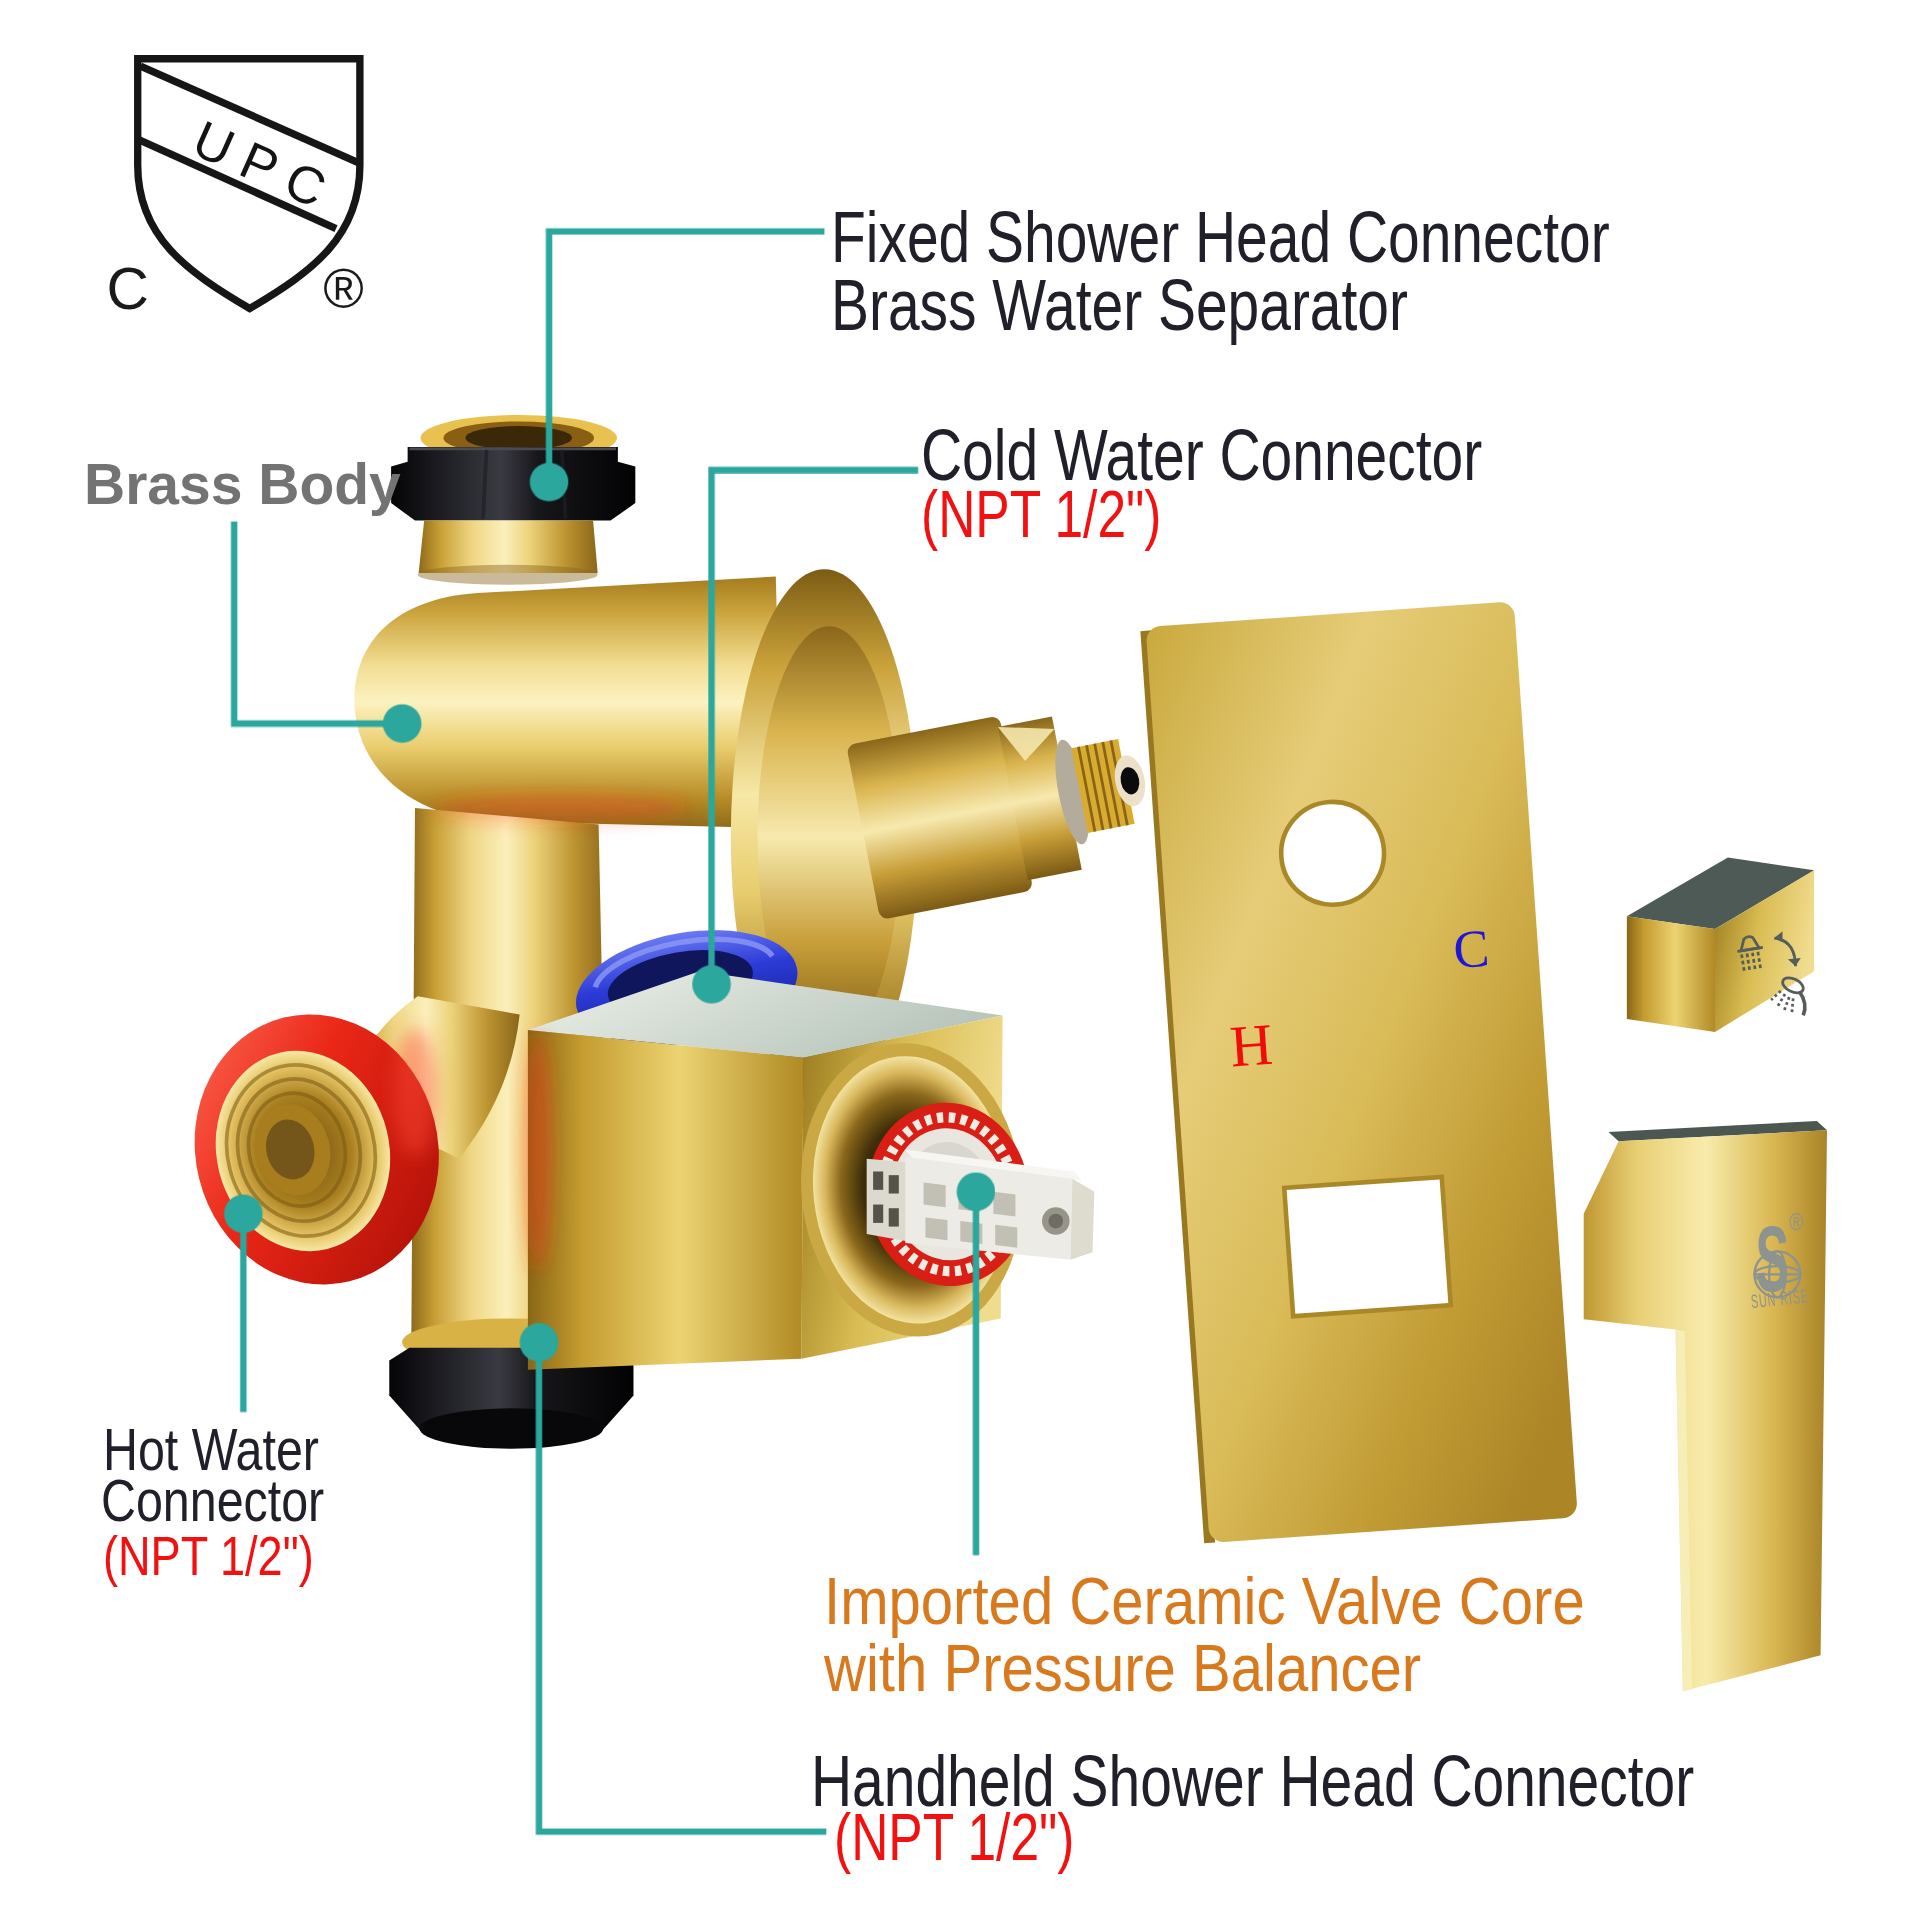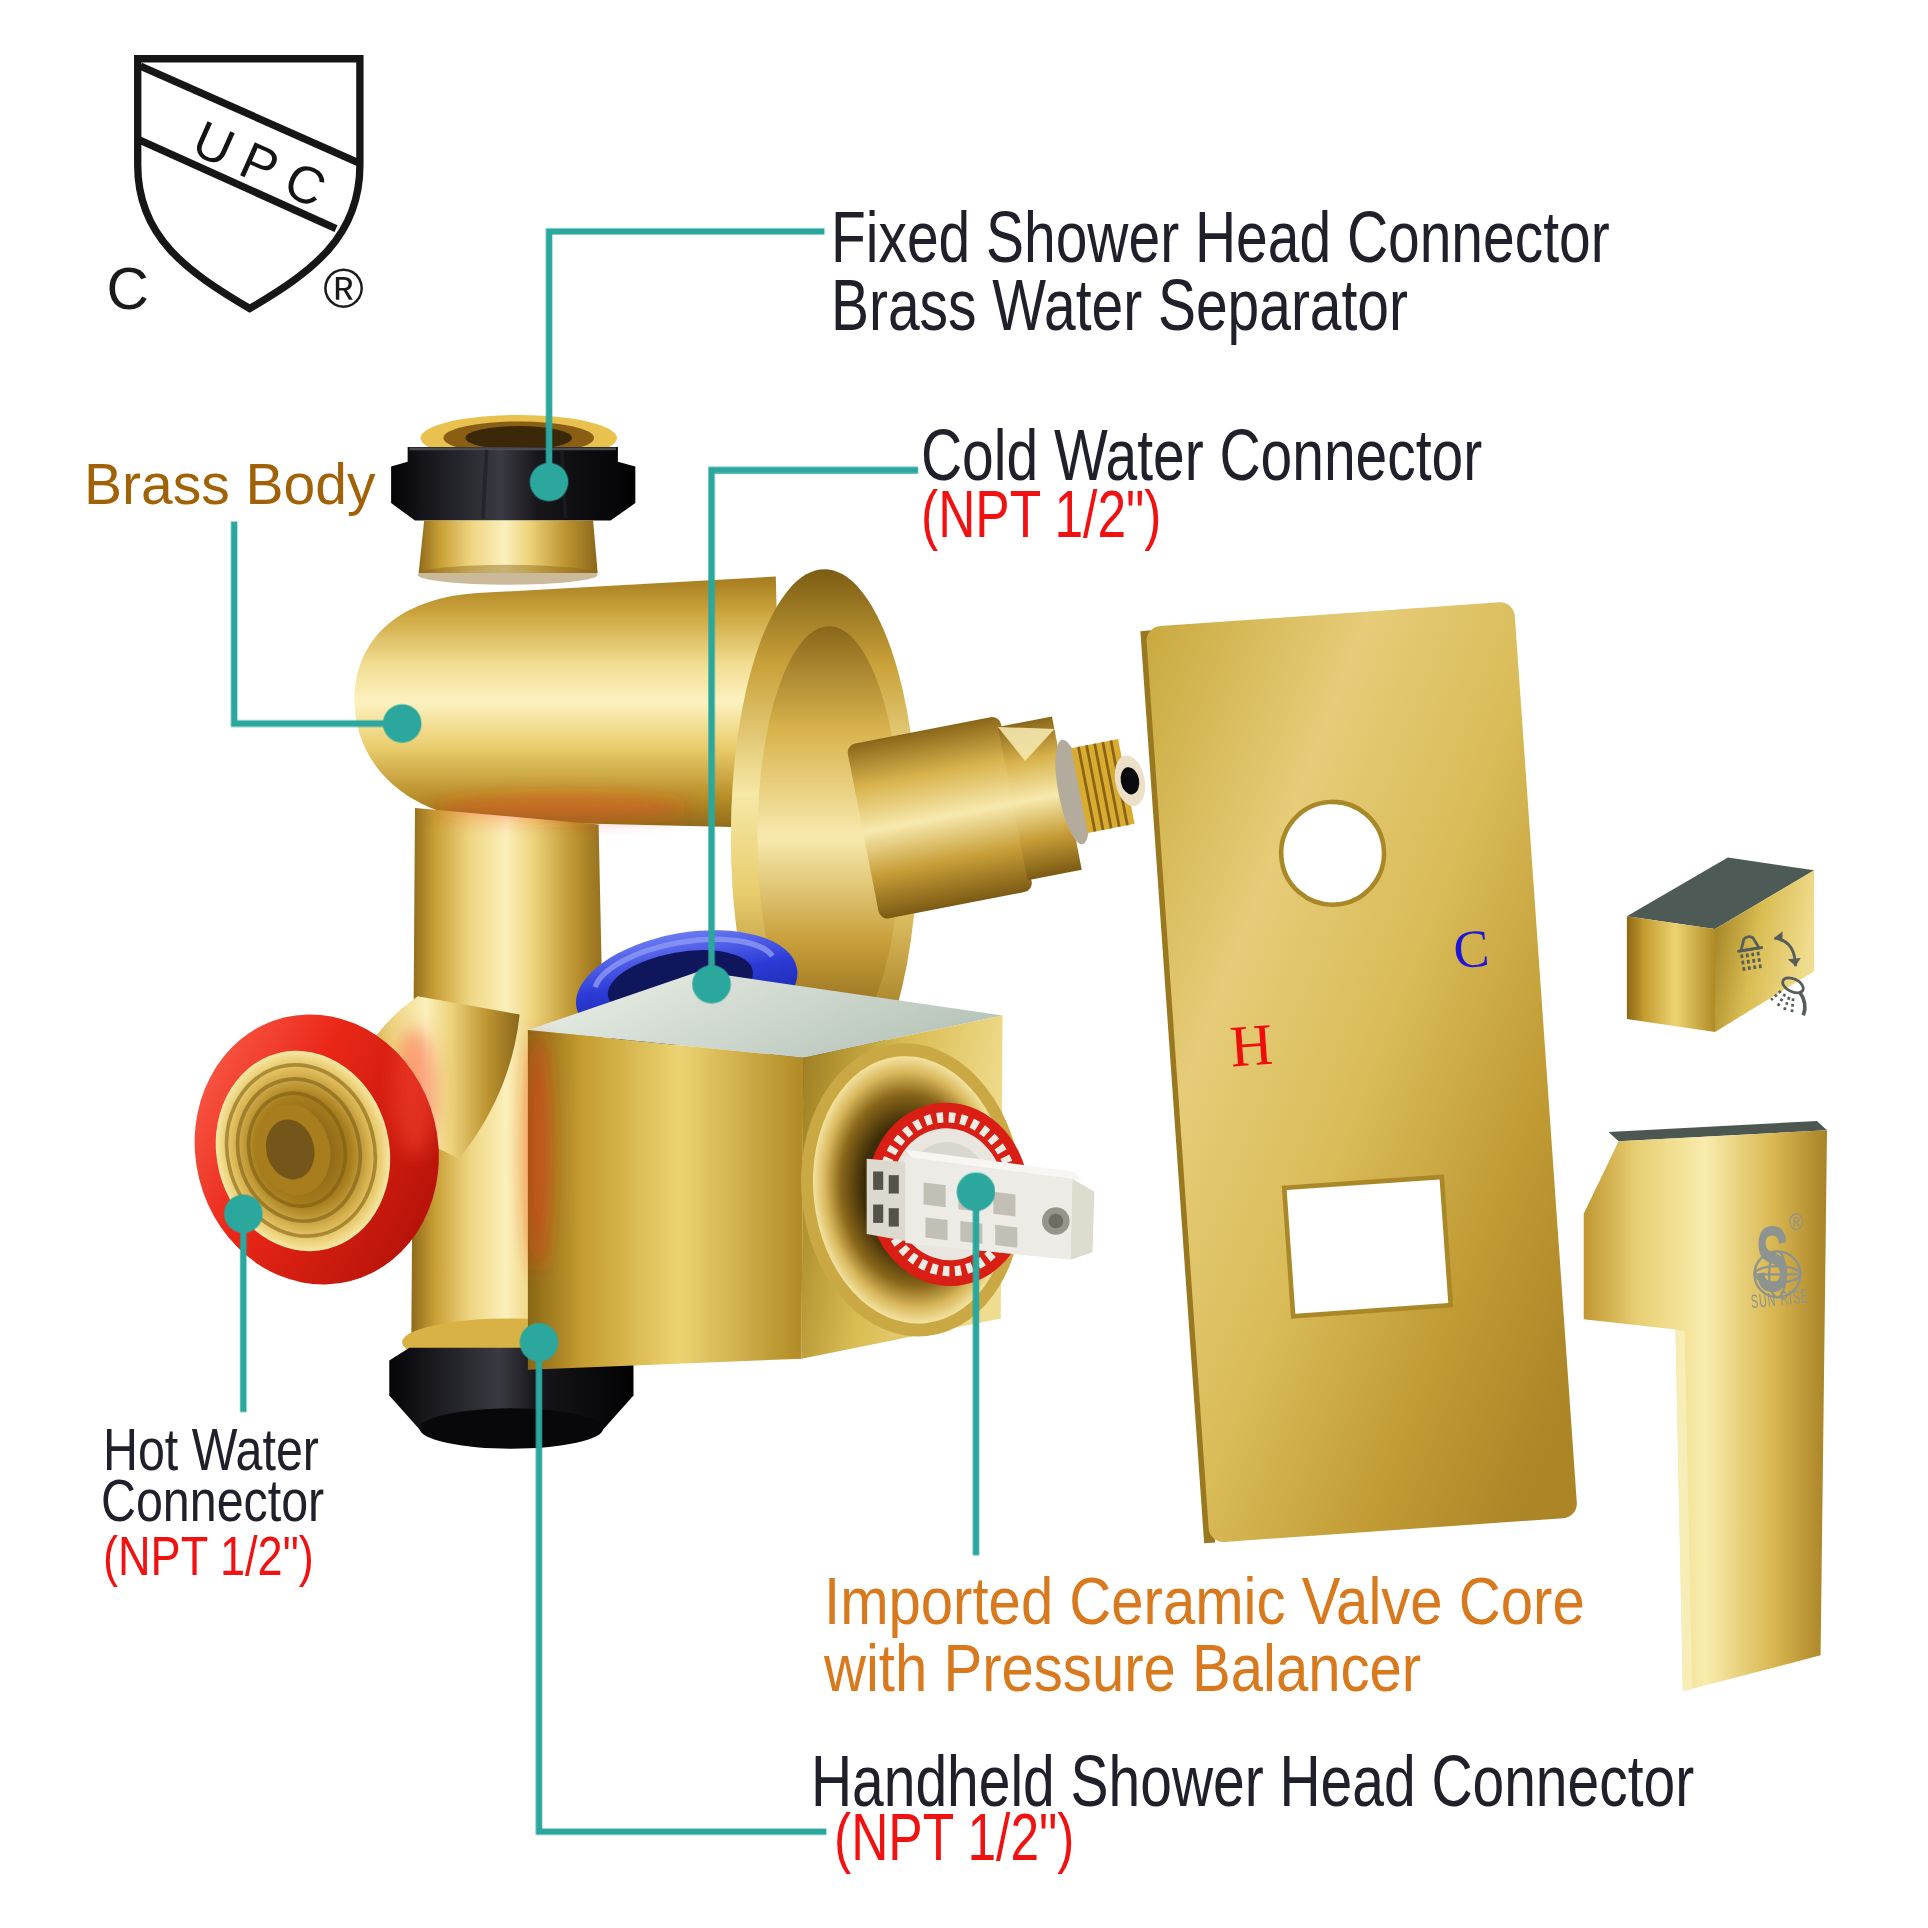--- a/index.html
+++ b/index.html
@@ -3,21 +3,21 @@
 <meta charset="utf-8">
 <style>
   html,body{margin:0;padding:0;background:#ffffff;}
   .stage{position:relative;width:1928px;height:1928px;background:#ffffff;overflow:hidden;
          font-family:"Liberation Sans",sans-serif;}
   .stage svg{position:absolute;left:0;top:0;}
   .lbl{position:absolute;white-space:nowrap;transform-origin:0 0;line-height:1;}
   .dark{color:#20202a;}
   .red{color:#f21111;}
   .orange{color:#d8791d;}
-  .bb{color:#a16207;font-weight:normal;}
+  .bb{color:#737373;font-weight:bold;}
 </style>
 </head>
 <body>
 
 <div class="stage">
 
 <svg width="1928" height="1928" viewBox="0 0 2100 2100">
   <defs>
     <linearGradient id="gV" x1="0" y1="0" x2="1" y2="0">
       <stop offset="0" stop-color="#8f6a1a"></stop>

